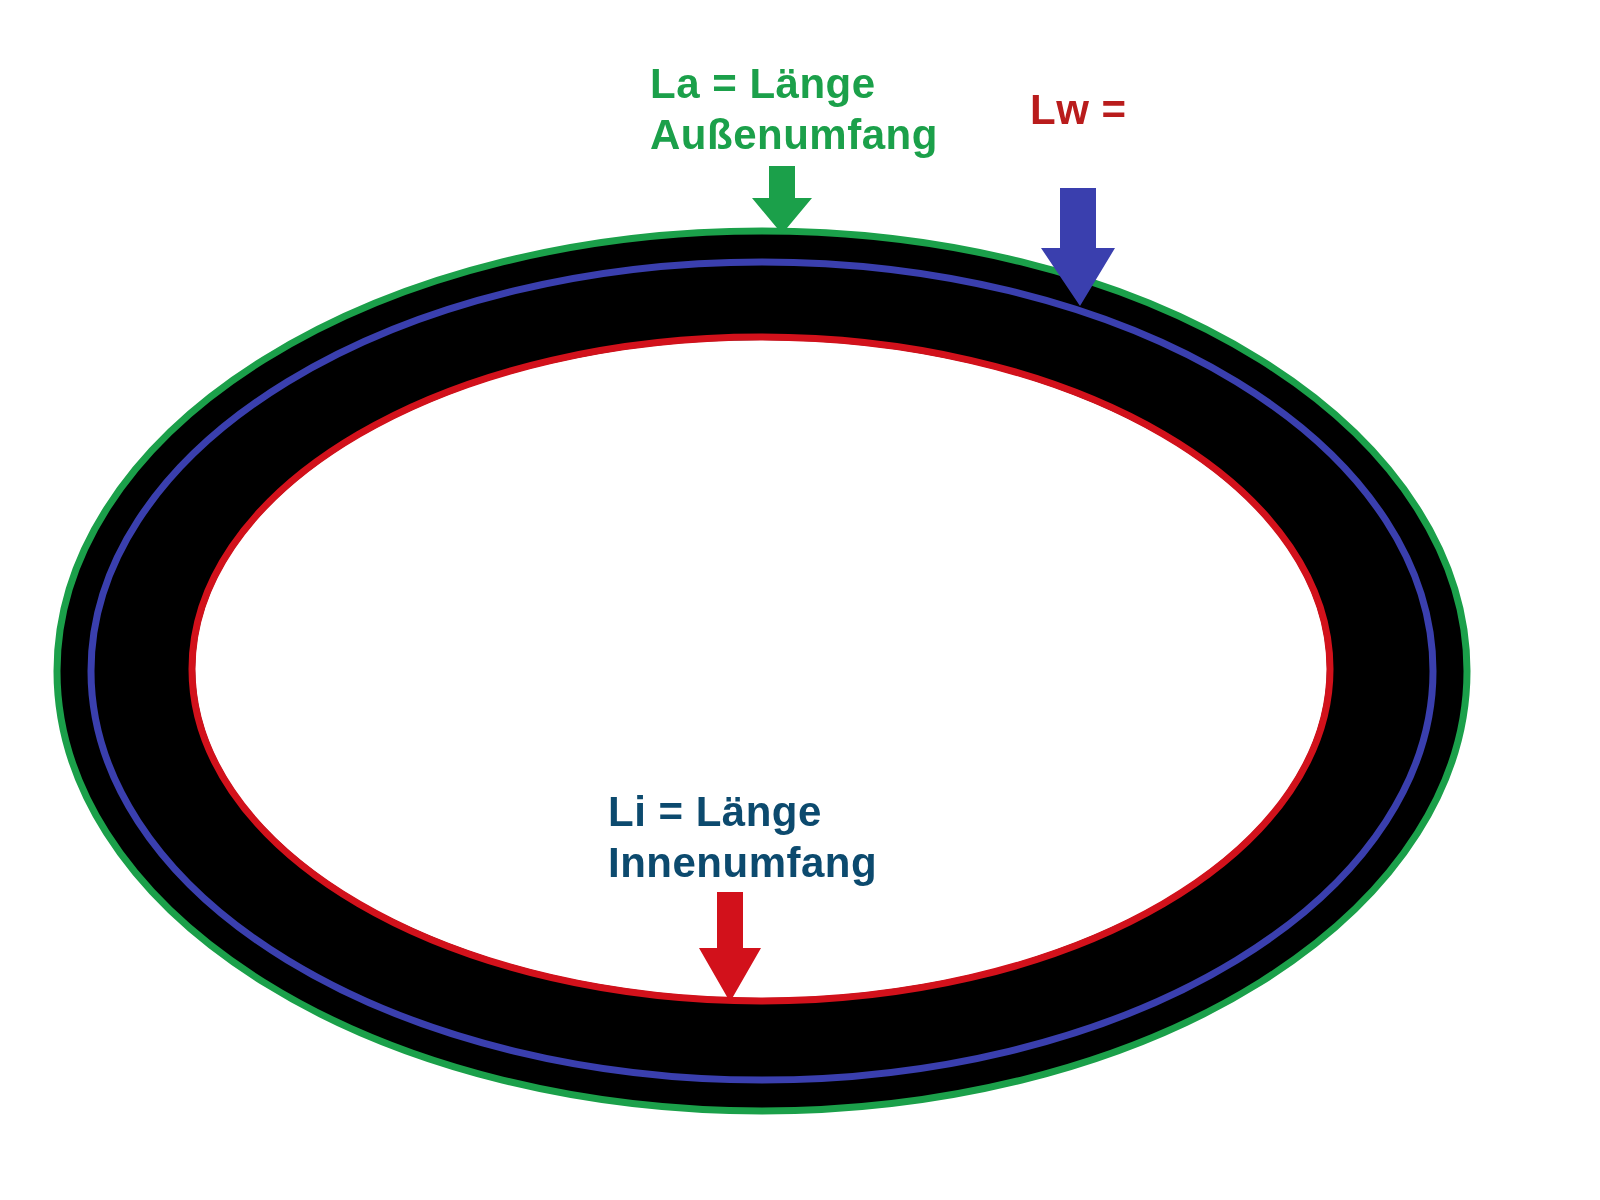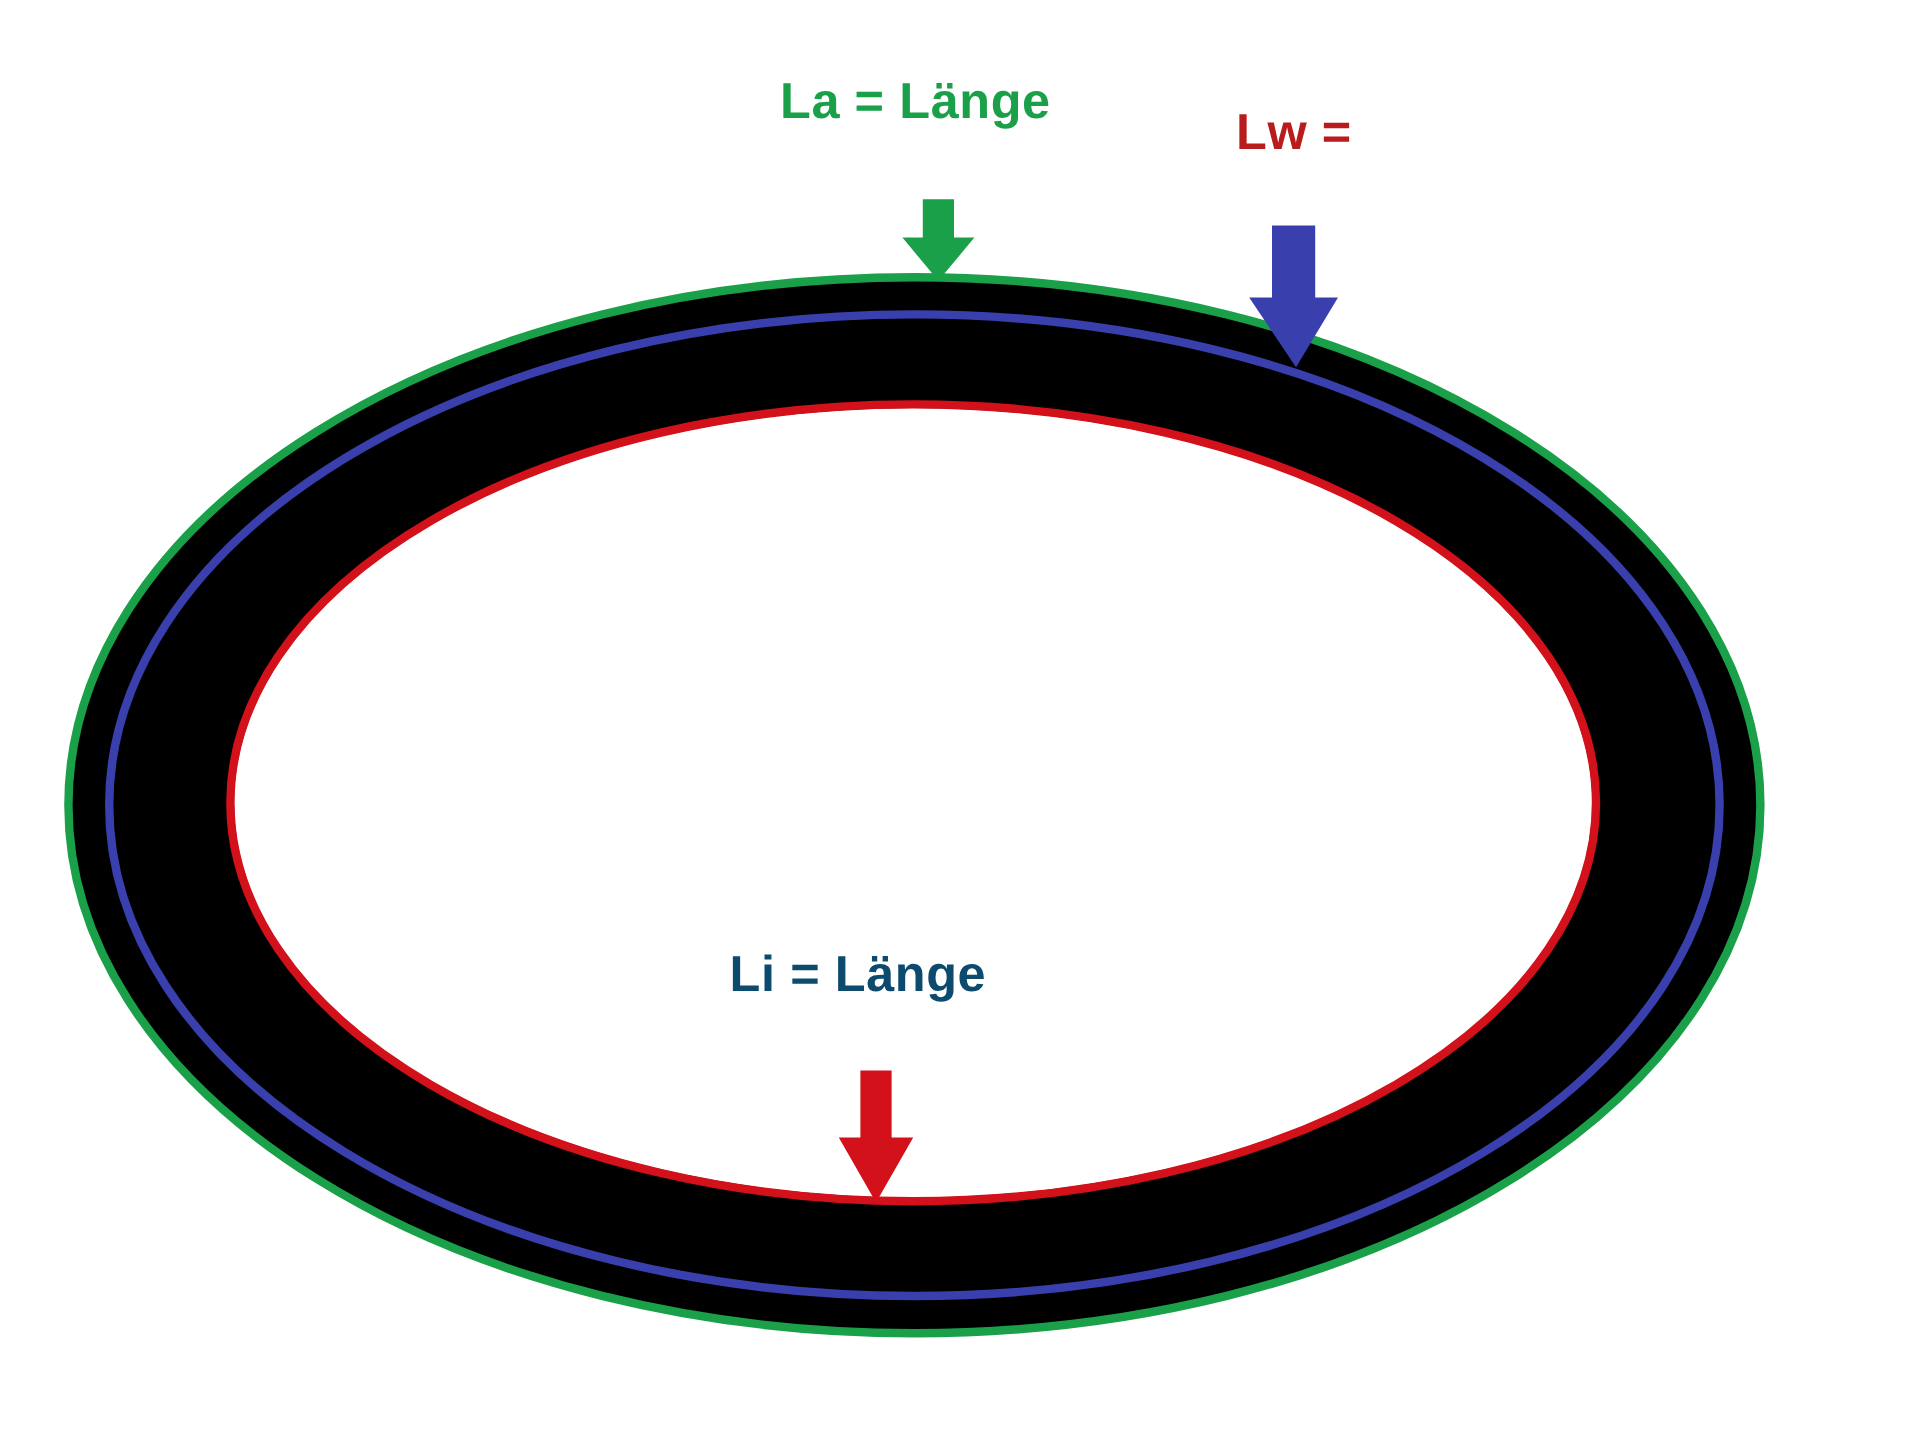--- a/index.html
+++ b/index.html
@@ -50,23 +50,25 @@
 
     <polygon points="769,166 795,166 795,198 812,198 782,234 752,198 769,198" fill="#1ba04a"></polygon>
 
     <polygon points="1060,188 1096,188 1096,248 1115,248 1080,306 1041,248 1060,248" fill="#3a3fae"></polygon>
 
     <polygon points="717,892 743,892 743,948 761,948 730,1002 699,948 717,948" fill="#d2111b"></polygon>
   </svg>
 
   <div class="label label-outer">
     <div>La = Länge</div>
+    <div>Außenumfang</div>
   </div>
 
   <div class="label label-effective">
     <div>Lw =</div>
   </div>
 
   <div class="label label-inner">
     <div>Li = Länge</div>
+    <div>Innenumfang</div>
   </div>
 
 </div>
 
 </body></html>

